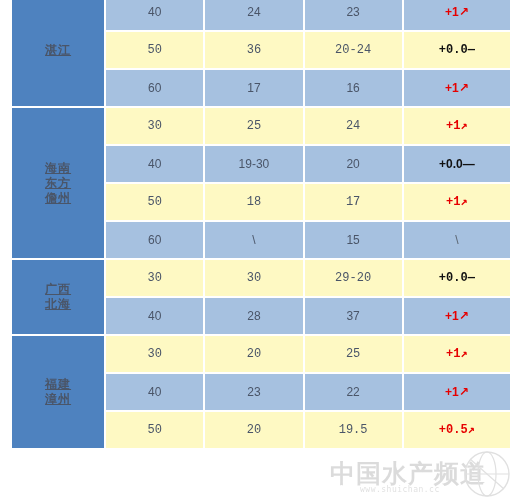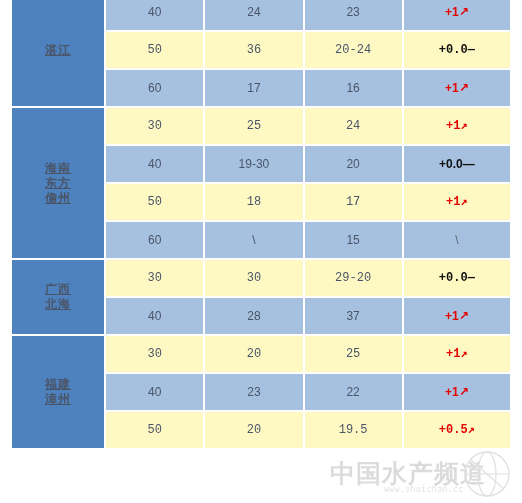--- a/index.html
+++ b/index.html
@@ -92,21 +92,21 @@
     top: 16px;
     font-size: 25px;
     font-weight: bold;
     color: #8c8c8c;
     letter-spacing: 1px;
     font-family: "DejaVu Sans", sans-serif;
     white-space: nowrap;
   }
   #watermark .wm-url {
     position: absolute;
-    left: 56px;
+    left: 32px;
     top: 44px;
     font-size: 8px;
     color: #9a9a9a;
     letter-spacing: 0.5px;
     font-family: "DejaVu Sans Mono", monospace;
     white-space: nowrap;
   }
   #watermark .wm-globe {
     position: absolute;
     right: 2px;

